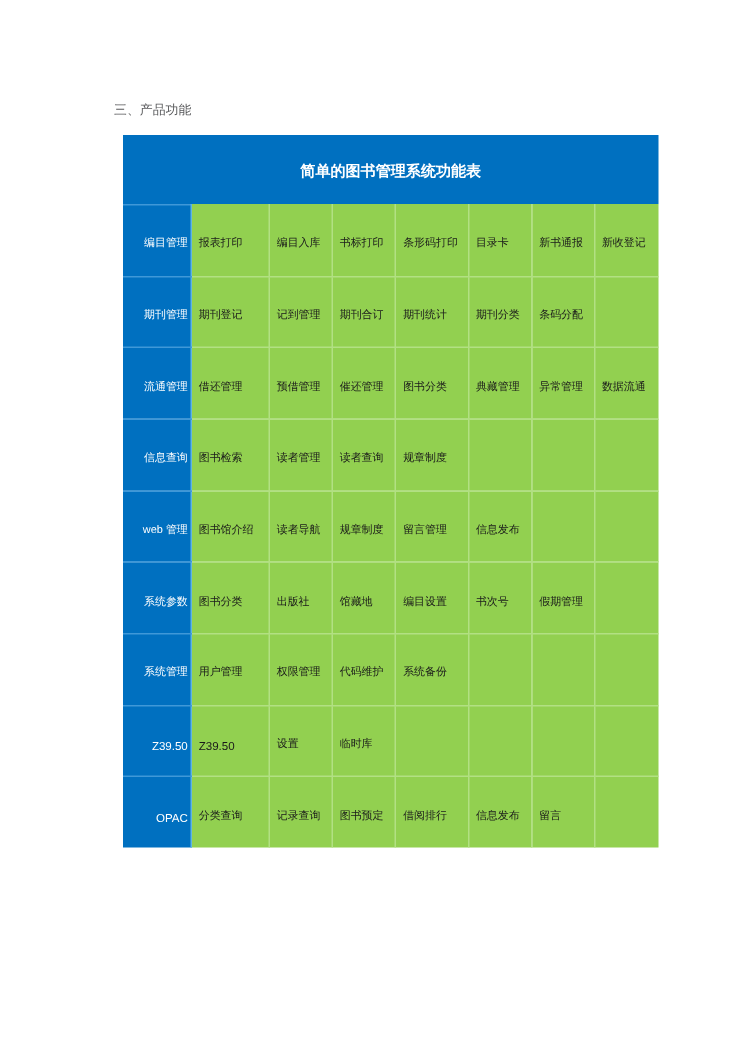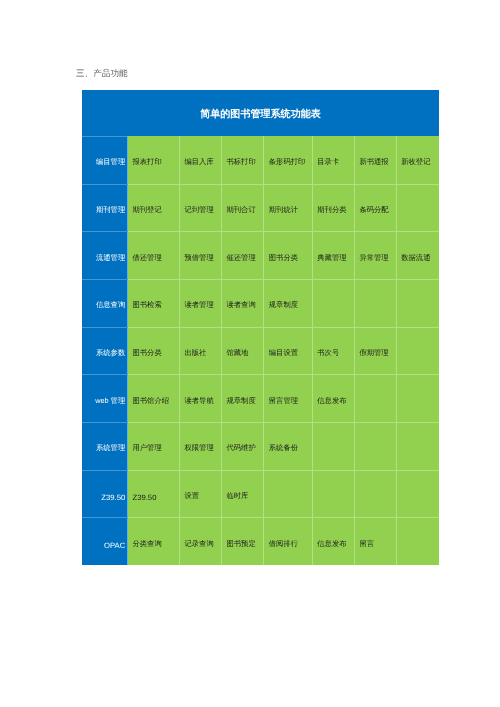--- a/index.html
+++ b/index.html
@@ -234,65 +234,65 @@
           </td>
         <td class="cell">
             <span></span>
           </td>
         <td class="cell lastcol">
             <span></span>
           </td>
       </tr>
       <tr class="data-row">
         <td class="cell first">
+            <span>web 管理</span>
+          </td>
+        <td class="cell">
+            <span>图书馆介绍</span>
+          </td>
+        <td class="cell">
+            <span>读者导航</span>
+          </td>
+        <td class="cell">
+            <span>规章制度</span>
+          </td>
+        <td class="cell">
+            <span>留言管理</span>
+          </td>
+        <td class="cell">
+            <span>信息发布</span>
+          </td>
+        <td class="cell">
+            <span></span>
+          </td>
+        <td class="cell lastcol">
+            <span></span>
+          </td>
+      </tr>
+      <tr class="data-row">
+        <td class="cell first">
             <span>系统参数</span>
           </td>
         <td class="cell">
             <span>图书分类</span>
           </td>
         <td class="cell">
             <span>出版社</span>
           </td>
         <td class="cell">
             <span>馆藏地</span>
           </td>
         <td class="cell">
             <span>编目设置</span>
           </td>
         <td class="cell">
             <span>书次号</span>
           </td>
         <td class="cell">
             <span>假期管理</span>
-          </td>
-        <td class="cell lastcol">
-            <span></span>
-          </td>
-      </tr>
-      <tr class="data-row">
-        <td class="cell first">
-            <span>web 管理</span>
-          </td>
-        <td class="cell">
-            <span>图书馆介绍</span>
-          </td>
-        <td class="cell">
-            <span>读者导航</span>
-          </td>
-        <td class="cell">
-            <span>规章制度</span>
-          </td>
-        <td class="cell">
-            <span>留言管理</span>
-          </td>
-        <td class="cell">
-            <span>信息发布</span>
-          </td>
-        <td class="cell">
-            <span></span>
           </td>
         <td class="cell lastcol">
             <span></span>
           </td>
       </tr>
       <tr class="data-row">
         <td class="cell first">
             <span>系统管理</span>
           </td>
         <td class="cell">

